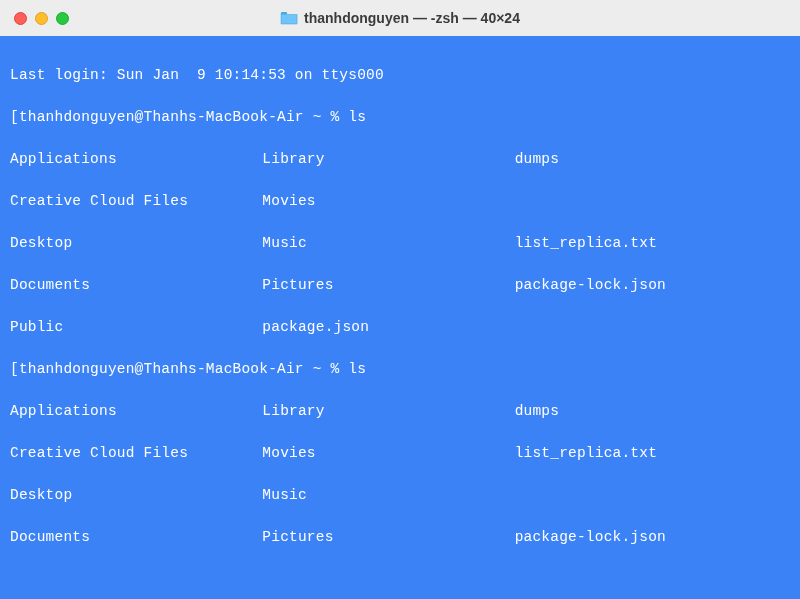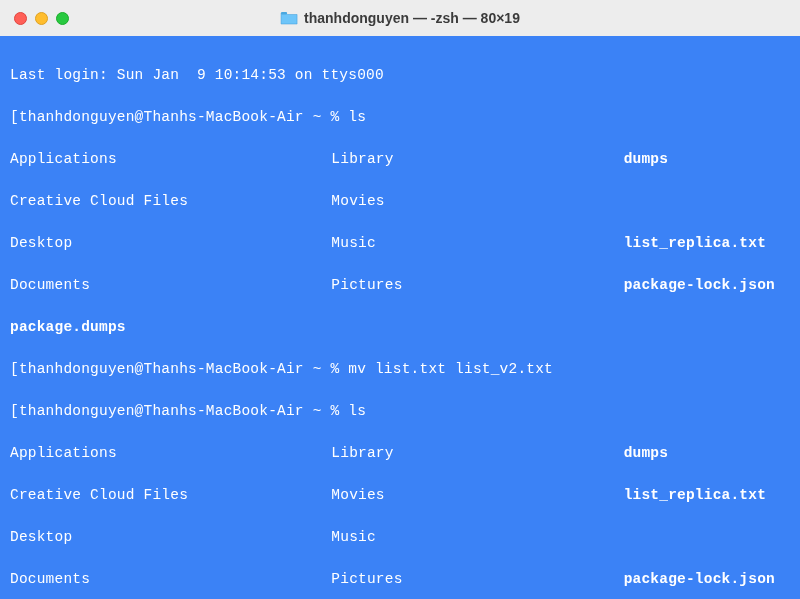--- a/index.html
+++ b/index.html
@@ -75,58 +75,56 @@
       line-height: 21px;
       white-space: pre;
       overflow: hidden;
       letter-spacing: 0.2px;
     }
     .term-line {
       display: block;
     }
     .ls-row {
       display: flex;
-      gap: 40px;
     }
     .ls-col {
       min-width: 0;
     }
     .ls-col.c1 { width: 29ch; }
-    .ls-col.c2 { width: 29ch; margin-left: 29px; }
-    .ls-col.c3 { flex: 1; font-weight: bold; }
+    .ls-col.c2 { width: 29ch; }
+    .ls-col.c3 { flex: 1; }
   </style>
 </head>
 <body>
 
 <div class="titlebar">
   <div class="traffic-lights">
     <div class="traffic-light close"></div>
     <div class="traffic-light minimize"></div>
     <div class="traffic-light maximize"></div>
   </div>
   <div class="title-center">
     <span class="folder-icon">
       <svg width="18" height="14" viewBox="0 0 18 14">
         <path d="M1 2 L6 2 L7.5 3.5 L17 3.5 L17 13 L1 13 Z" fill="#6ec5f9" stroke="#3c9ad8" stroke-width="0.5"></path>
         <rect x="1" y="1" width="6" height="2.5" rx="1" fill="#4aa8e0"></rect>
       </svg>
     </span>
-    <span class="title-text">thanhdonguyen — -zsh — 80×19</span>
+    <span class="title-text">thanhdonguyen — -zsh — 40×24</span>
   </div>
 </div>
 
 <div class="terminal">
 <span class="term-line">Last login: Sun Jan  9 10:14:53 on ttys000</span>
 <span class="term-line"><span>[thanhdonguyen@Thanhs-MacBook-Air ~ % </span><span>ls</span></span>
 <span class="term-line ls-row"><span class="ls-col c1">Applications</span><span class="ls-col c2">Library</span><span class="ls-col c3">dumps</span></span>
 <span class="term-line ls-row"><span class="ls-col c1">Creative Cloud Files</span><span class="ls-col c2">Movies</span></span>
 <span class="term-line ls-row"><span class="ls-col c1">Desktop</span><span class="ls-col c2">Music</span><span class="ls-col c3">list_replica.txt</span></span>
 <span class="term-line ls-row"><span class="ls-col c1">Documents</span><span class="ls-col c2">Pictures</span><span class="ls-col c3">package-lock.json</span></span>
-<span class="term-line ls-row"><span class="ls-col c3">package.dumps</span></span>
-<span class="term-line"><span>[thanhdonguyen@Thanhs-MacBook-Air ~ % </span><span>mv list.txt list_v2.txt</span></span>
+<span class="term-line ls-row"><span class="ls-col c2">Public</span><span class="ls-col c3">package.json</span></span>
 <span class="term-line"><span>[thanhdonguyen@Thanhs-MacBook-Air ~ % </span><span>ls</span></span>
 <span class="term-line ls-row"><span class="ls-col c1">Applications</span><span class="ls-col c2">Library</span><span class="ls-col c3">dumps</span></span>
 <span class="term-line ls-row"><span class="ls-col c1">Creative Cloud Files</span><span class="ls-col c2">Movies</span><span class="ls-col c3">list_replica.txt</span></span>
 <span class="term-line ls-row"><span class="ls-col c1">Desktop</span><span class="ls-col c2">Music</span></span>
 <span class="term-line ls-row"><span class="ls-col c1">Documents</span><span class="ls-col c2">Pictures</span><span class="ls-col c3">package-lock.json</span></span>
 
 
 </div>
 
 </body></html>

